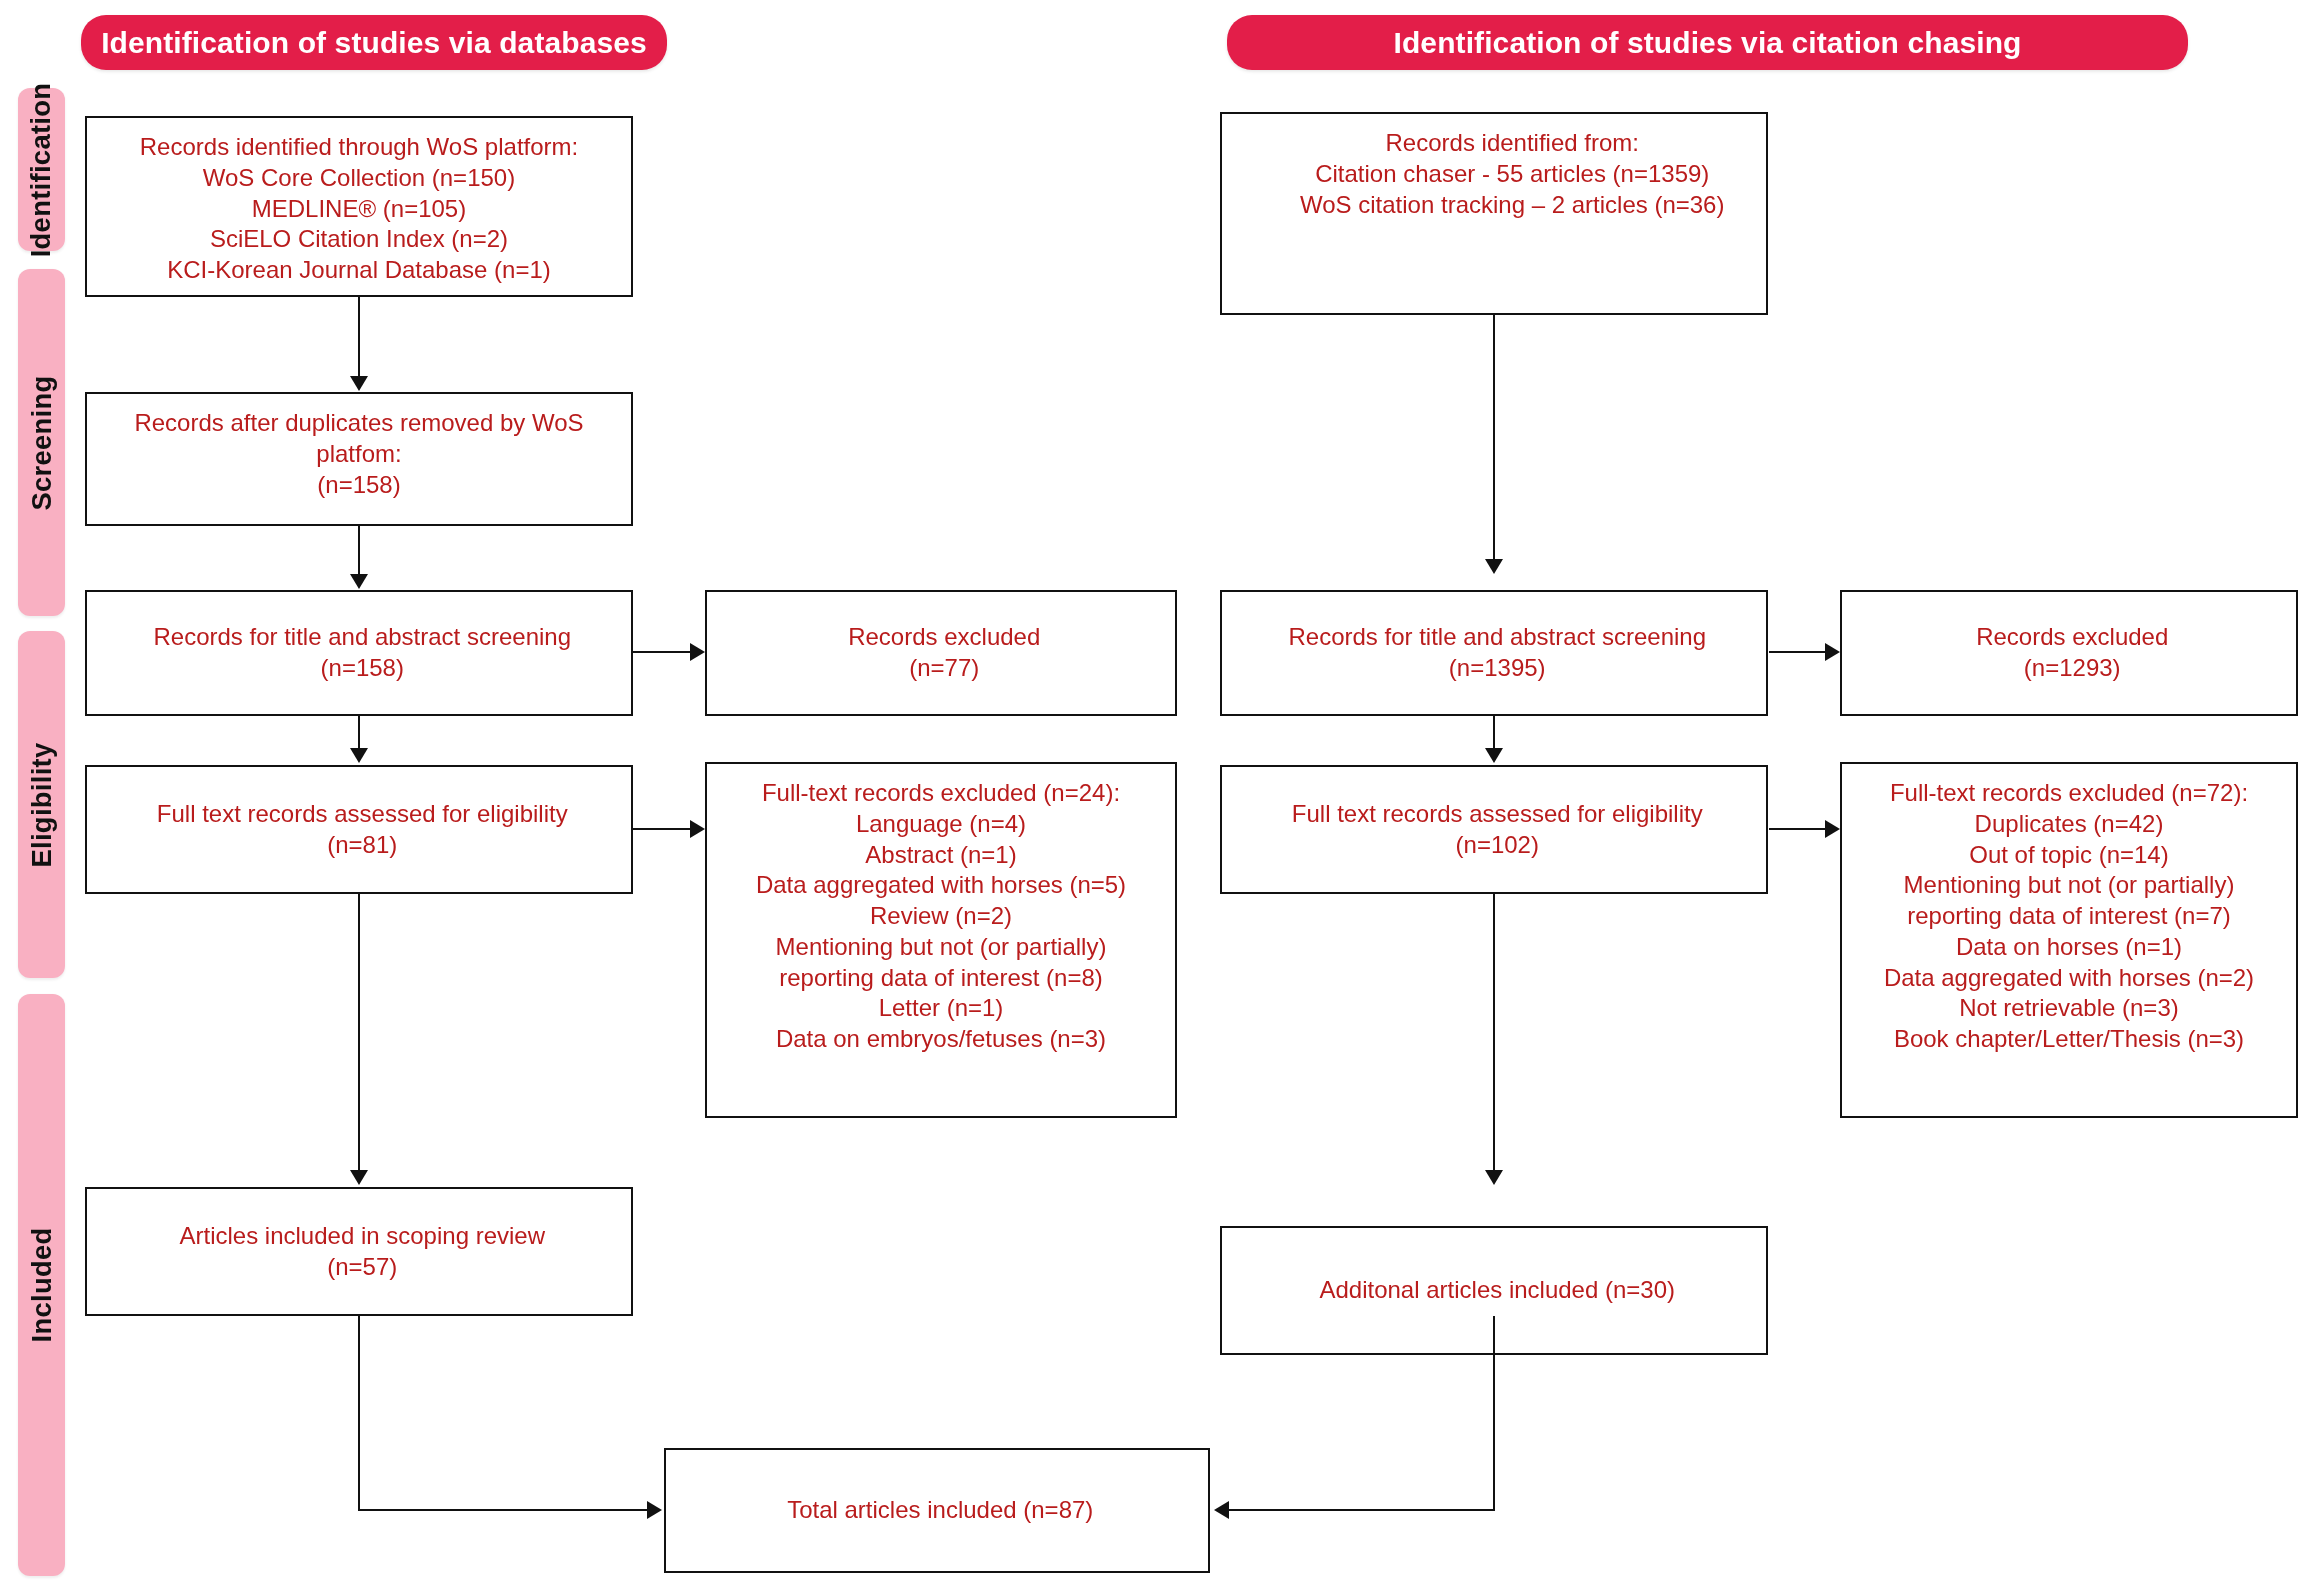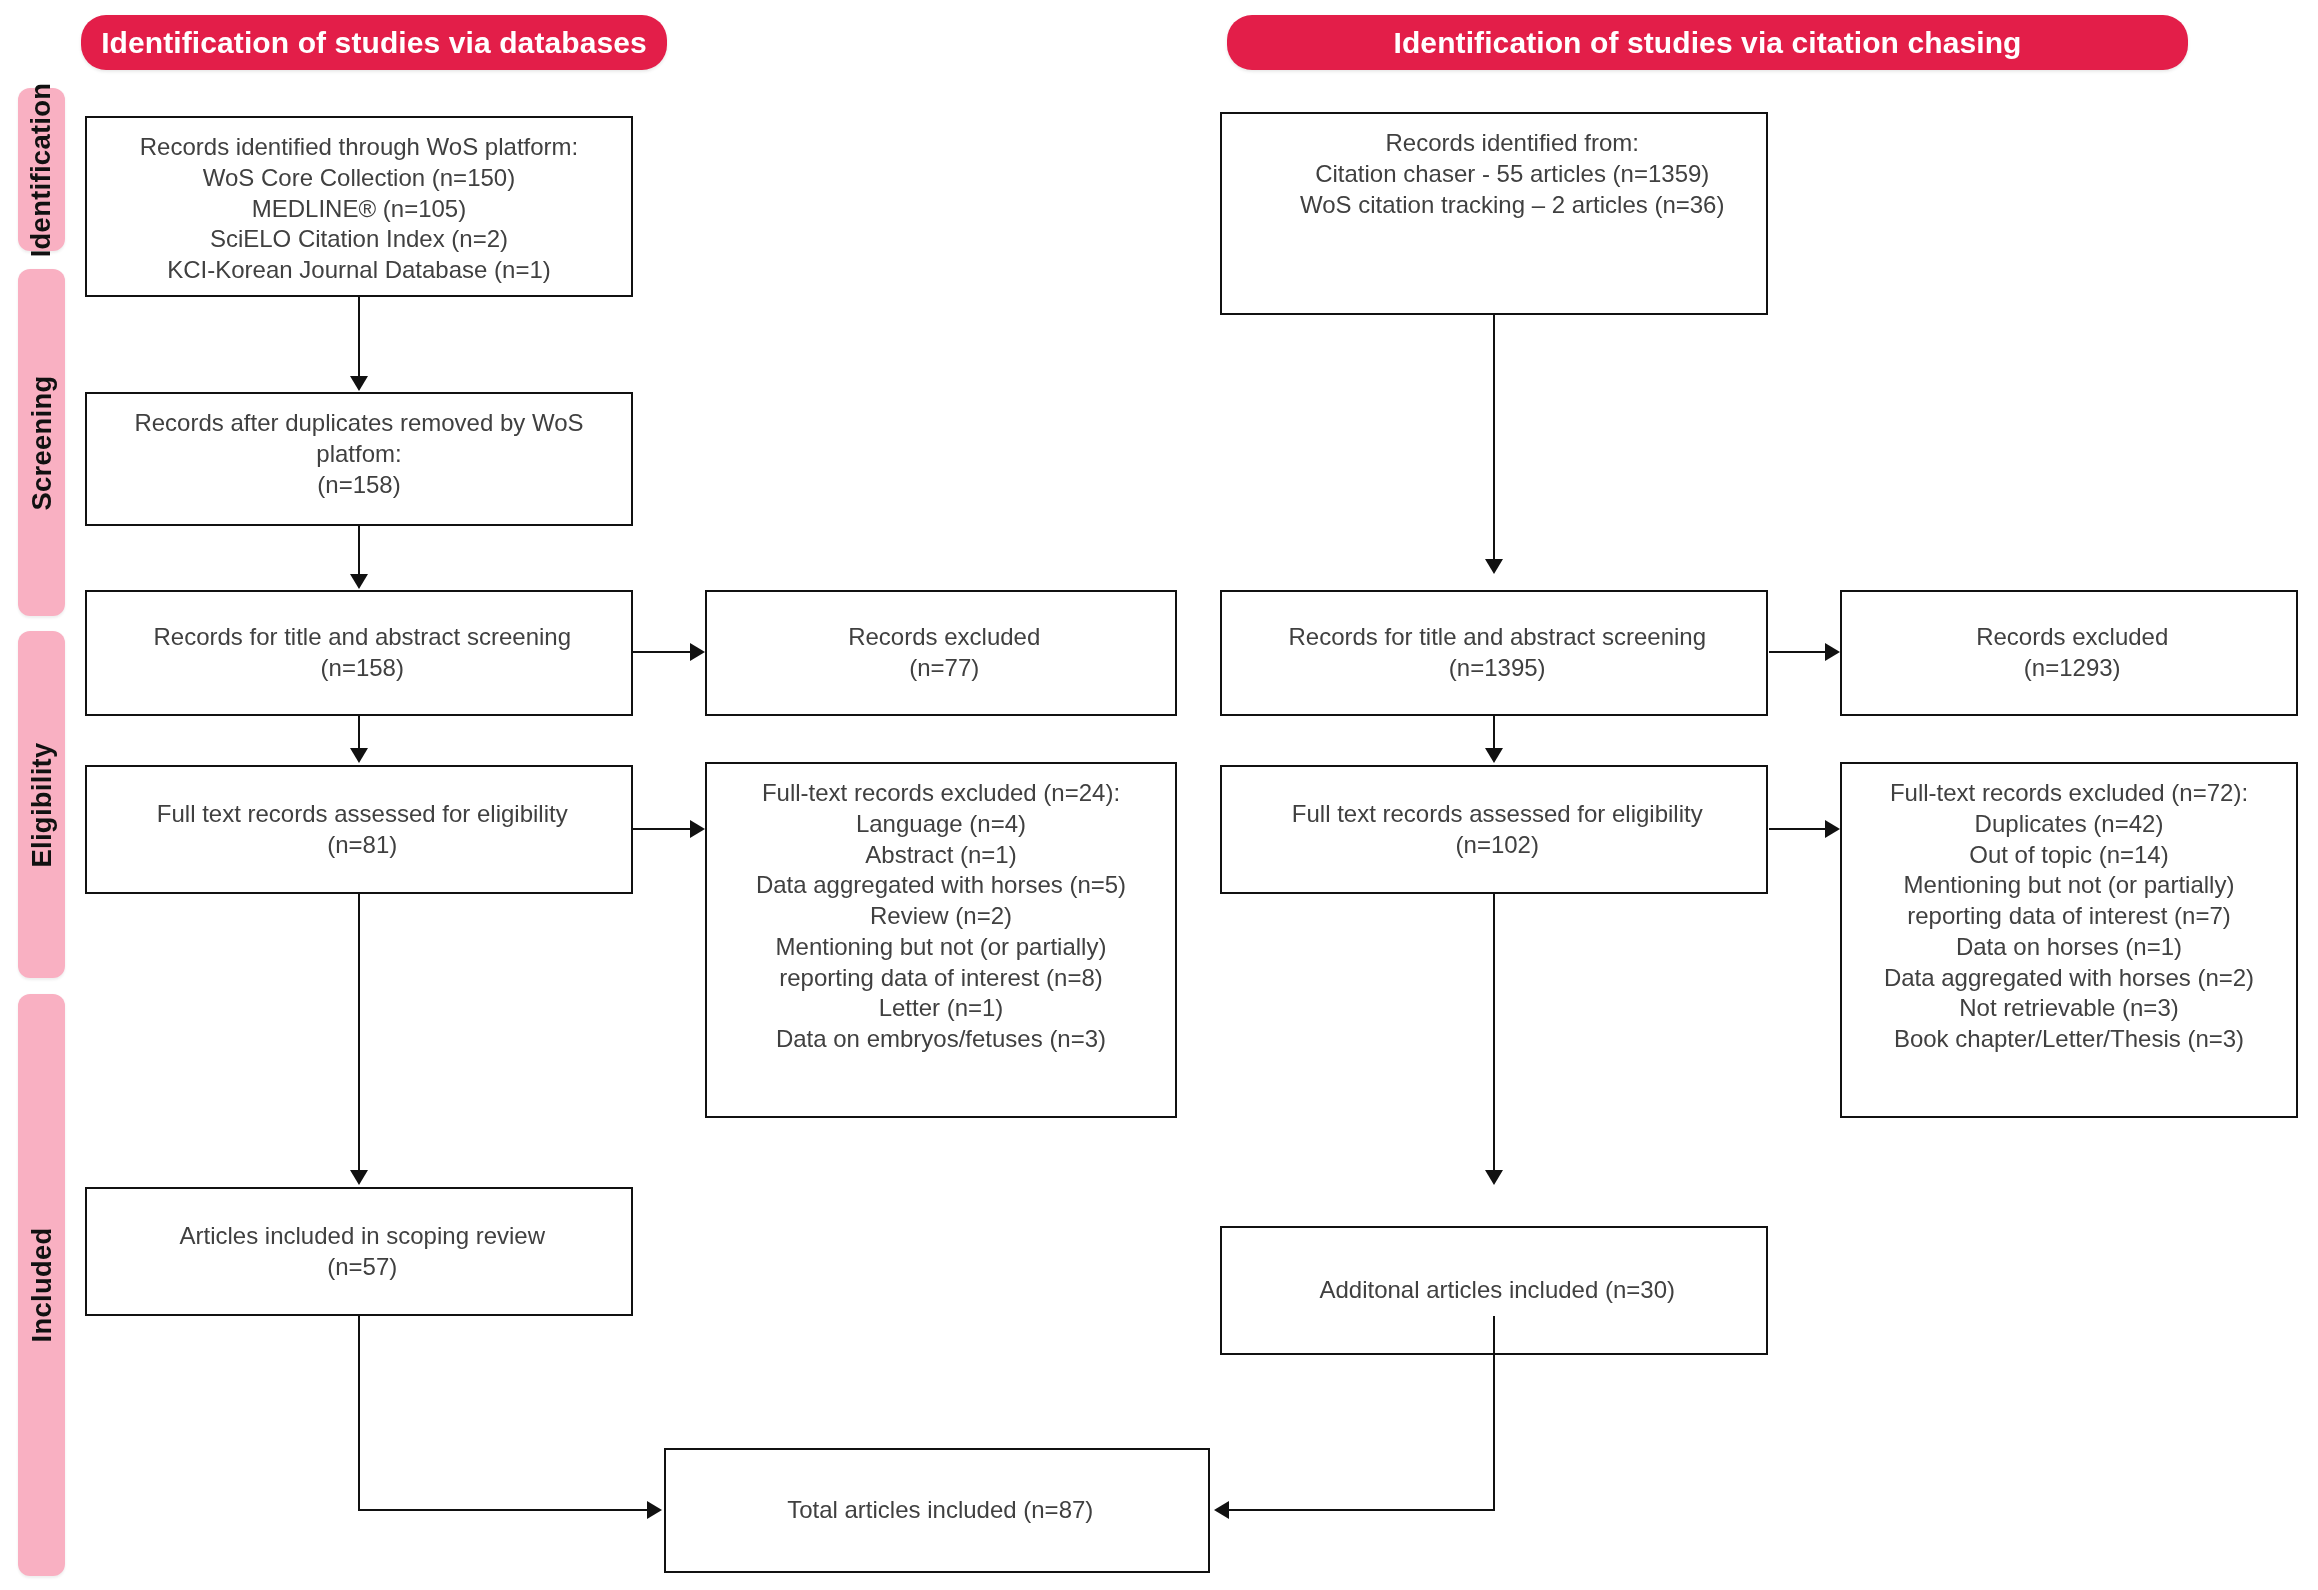--- a/index.html
+++ b/index.html
@@ -64,21 +64,21 @@
     align-items: flex-start;
     justify-content: center;
     text-align: center;
     padding-top: 14.3px;
     padding-left: 5.5px;
     padding-right: 5.5px;
   }
   .node .node-text {
     font-size: 24px;
     line-height: 1.28;
-    color: #404040;
+    color: #b91c1c;
     white-space: pre-line;
   }
   .node.mid {
     align-items: center;
     padding-top: 0;
     padding-left: 12px;
   }
 
   
   .vline {

